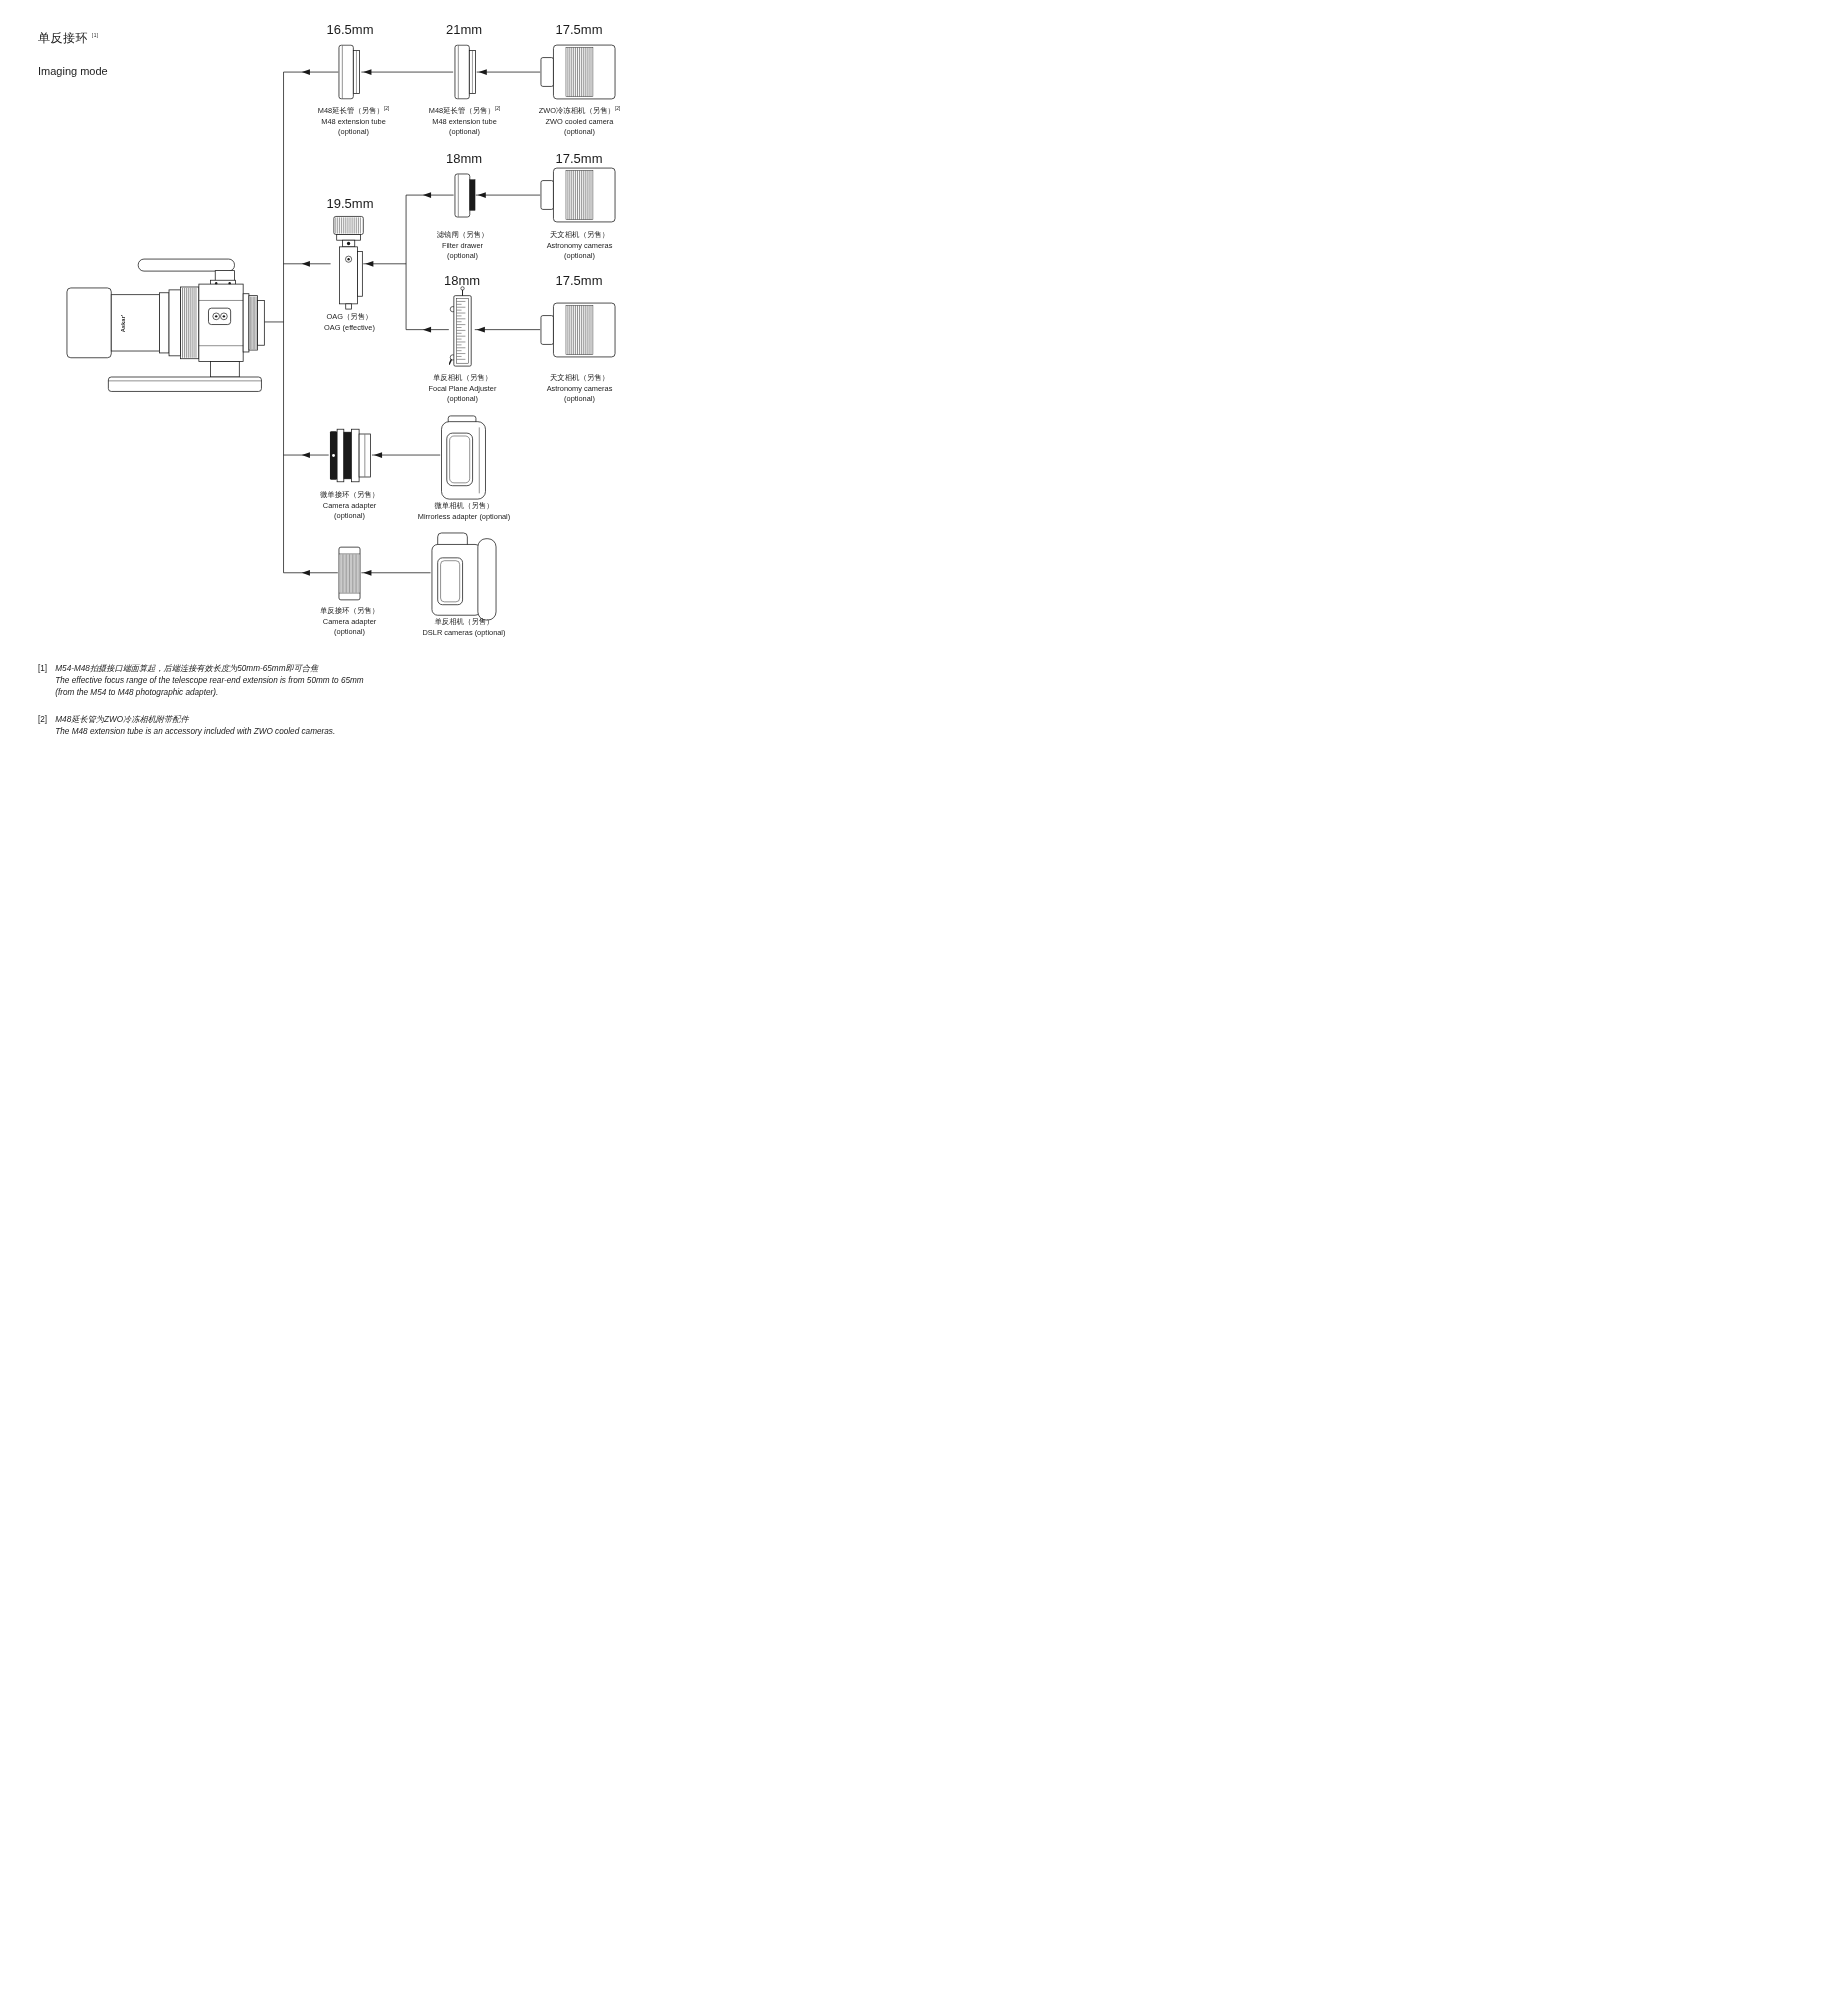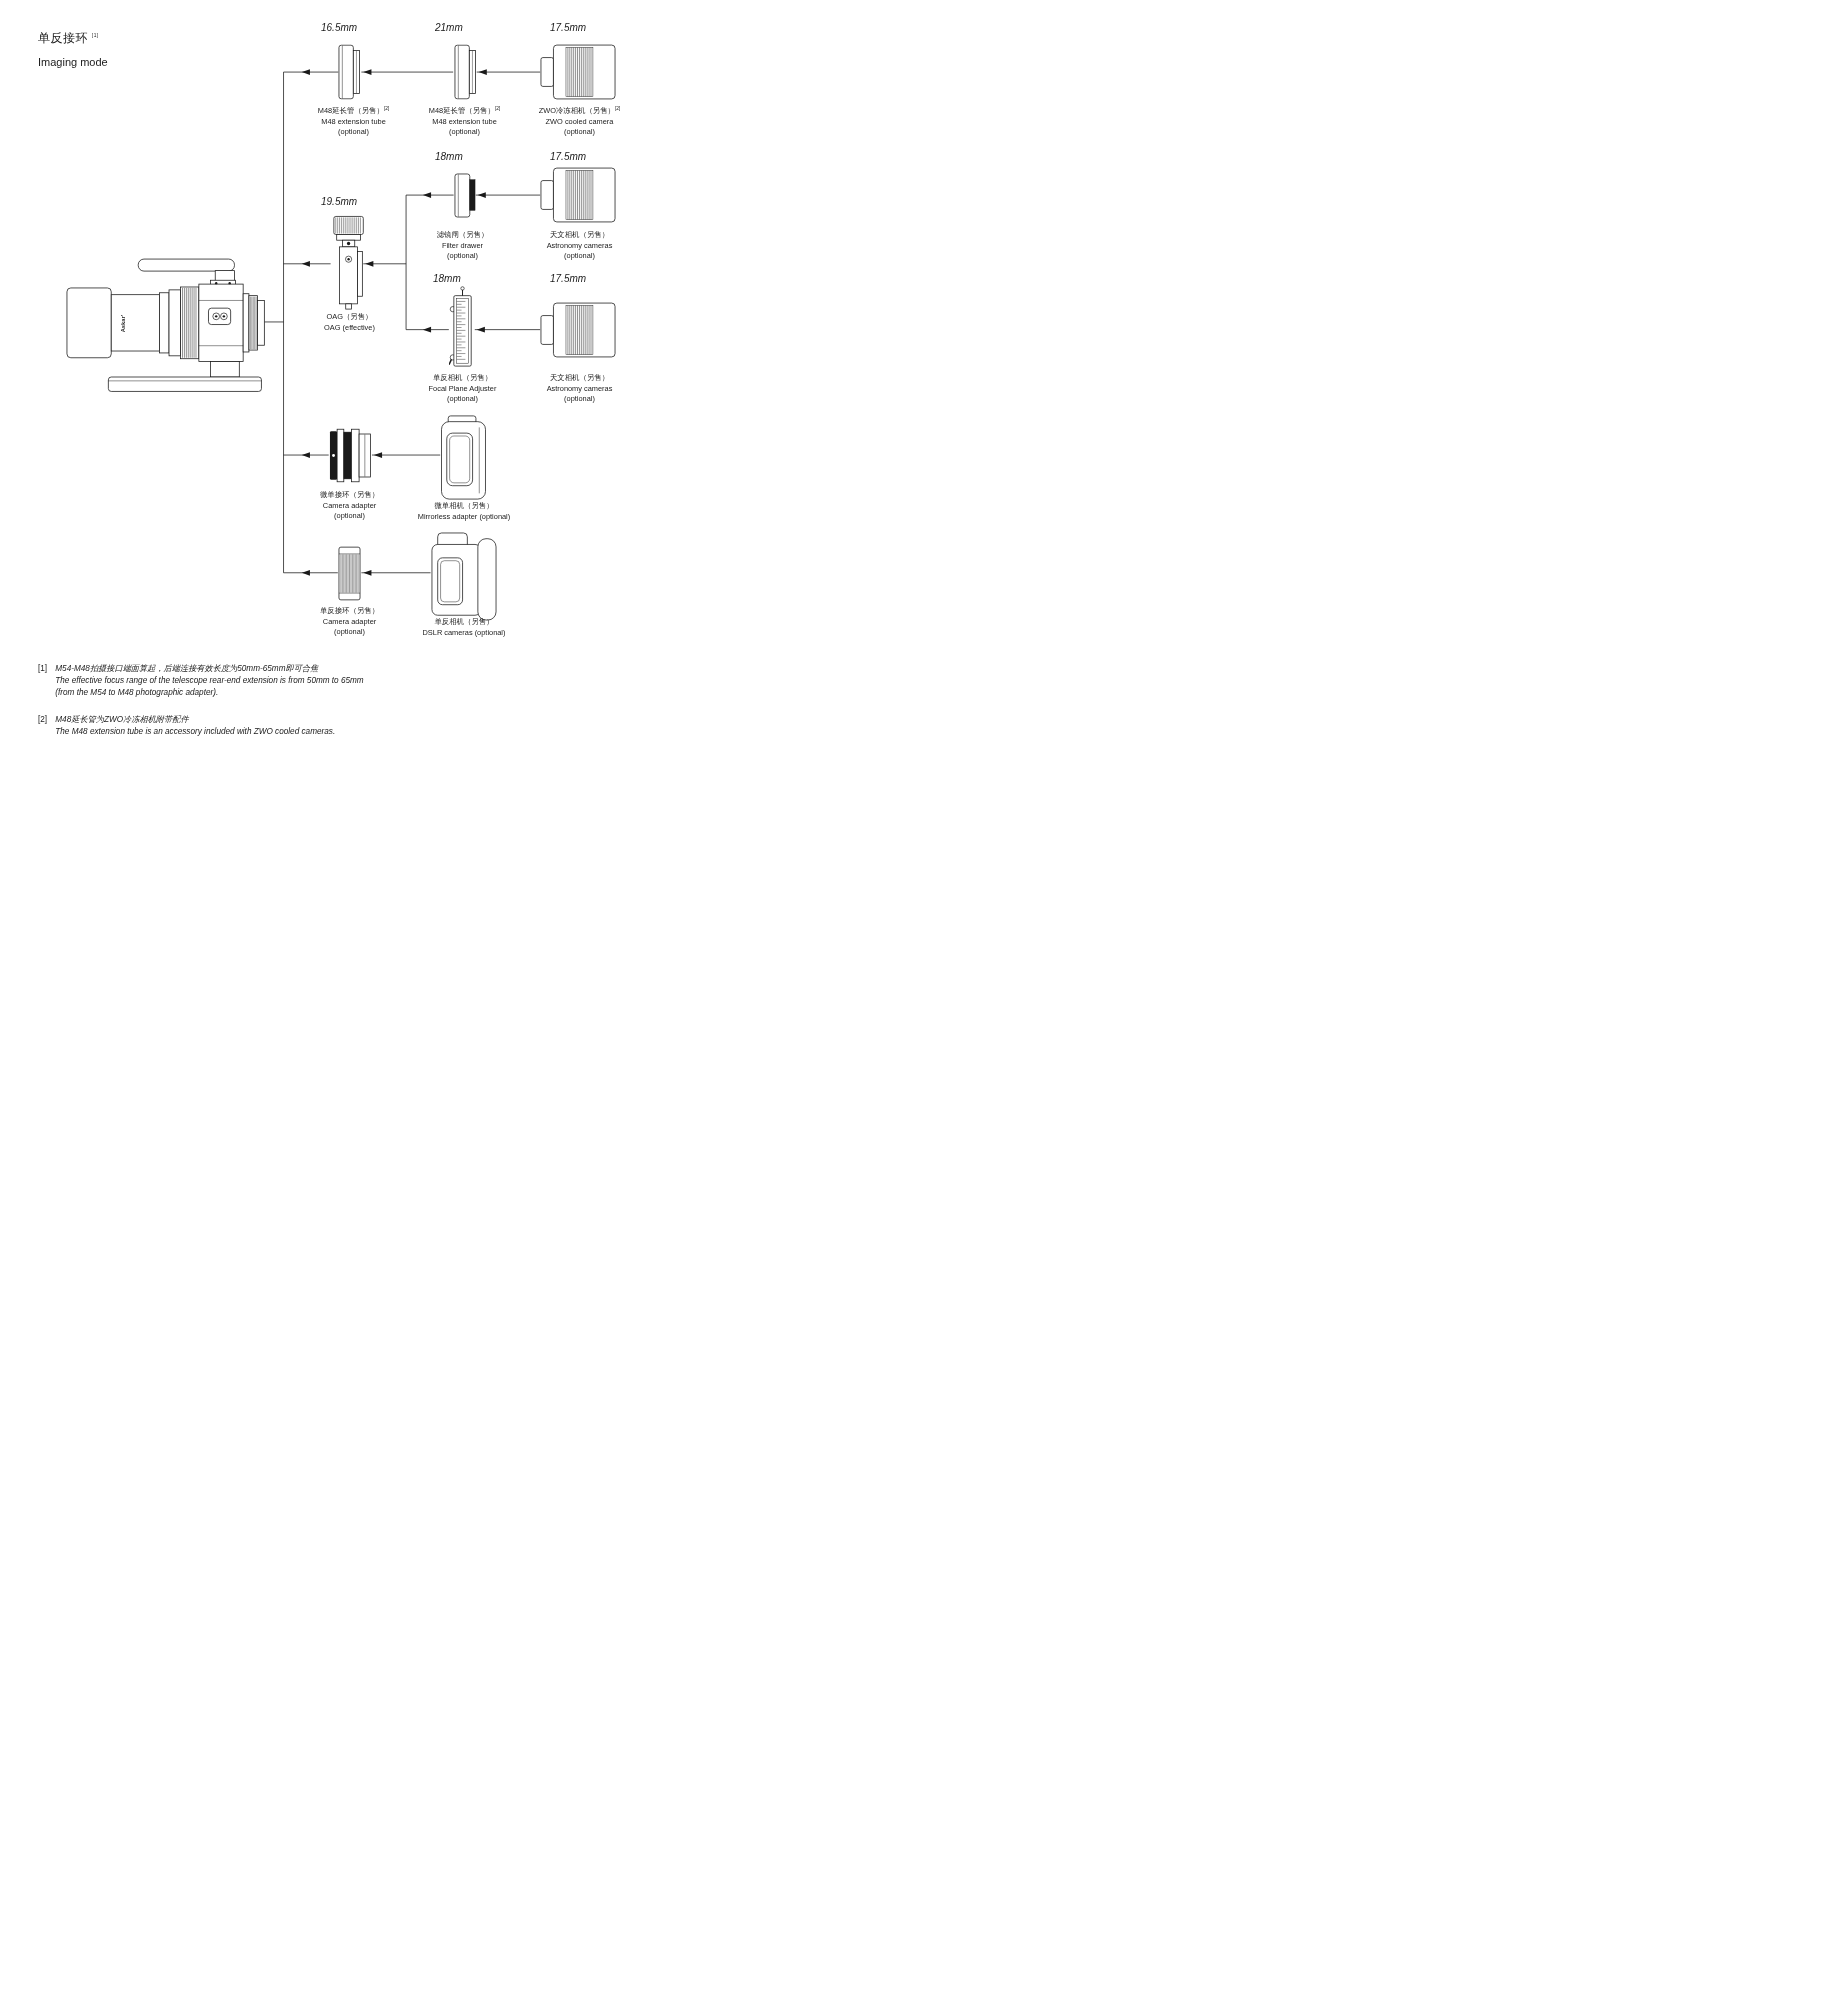--- a/index.html
+++ b/index.html
@@ -13,37 +13,36 @@
     width:692px;
     height:752px;
     background:#ffffff;
     overflow:hidden;
   }
   svg.dev, #wiring { position:absolute; }
   #wiring { left:0; top:0; }
   .dim {
     position:absolute;
     width:58px;
-    text-align:left;
-    font-size:10px;
+    text-align:center;
+    font-size:13px;
     white-space:nowrap;
-    font-style:italic;
   }
   .caption {
     position:absolute;
     width:115px;
     text-align:center;
     font-size:7.4px;
     line-height:10.6px;
   }
   .caption.wide { width:144px; }
   sup { font-size:4.8px; line-height:0; }
   #title { position:absolute; left:38px; top:30px; }
   #title .zh { font-size:12px; letter-spacing:0.5px; }
-  #title .en { font-size:11px; margin-top:9px; }
+  #title .en { font-size:11px; margin-top:18px; }
   #footnotes {
     position:absolute;
     left:38px; top:663px;
     font-size:8.2px;
     line-height:12px;
     width:529px;
   }
   .footnote { display:flex; margin-bottom:15.4px; }
   .fn-marker { width:17.3px; flex:none; }
   .fn-body { flex:1;font-style:italic; }

